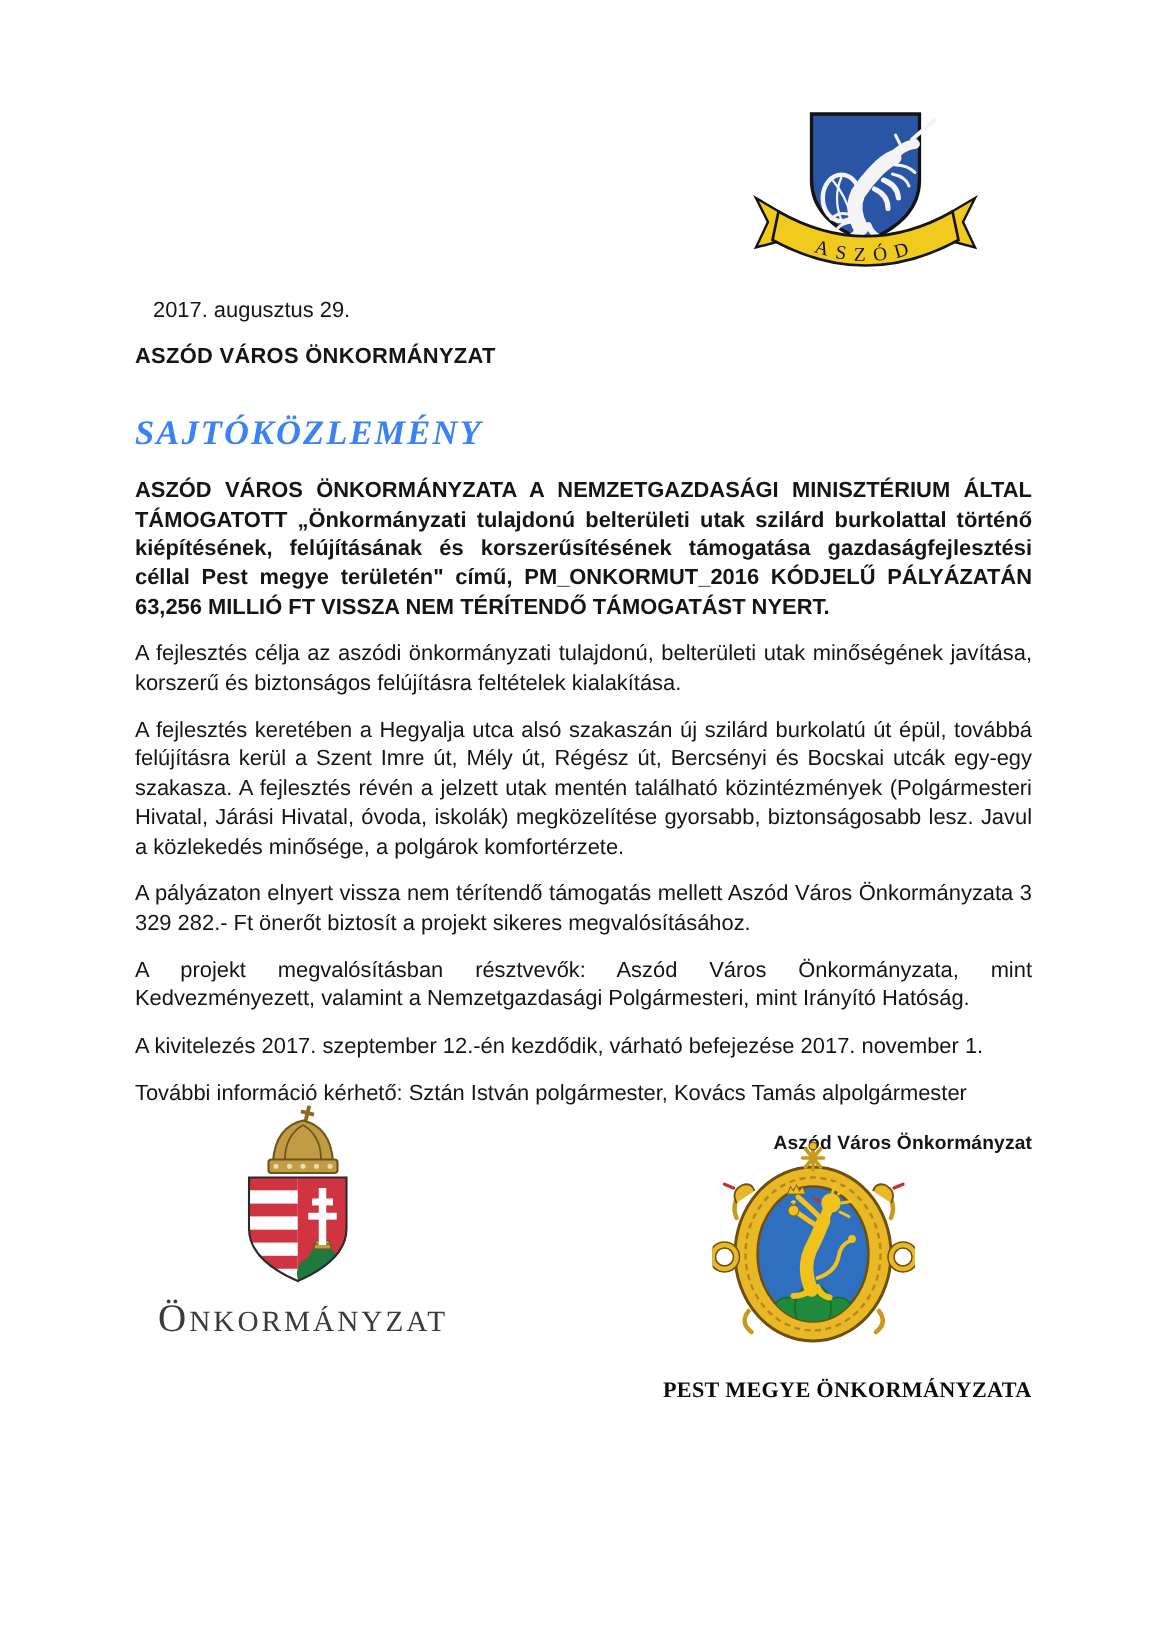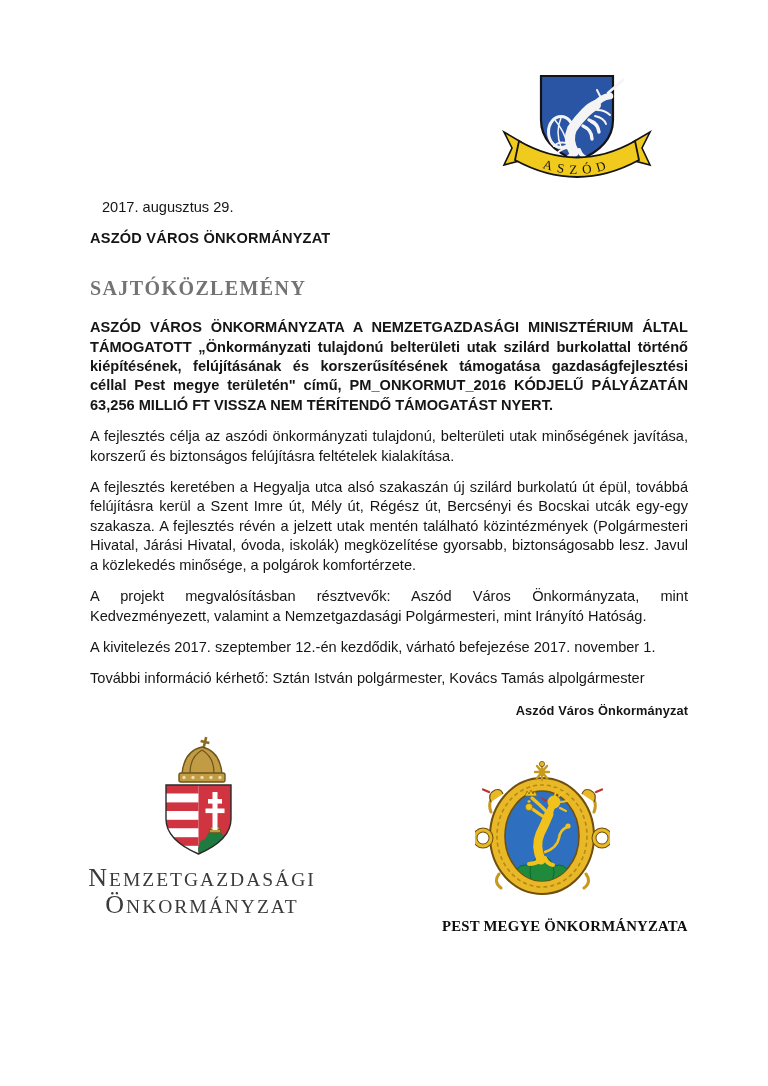--- a/index.html
+++ b/index.html
@@ -8,21 +8,21 @@
     margin:0 auto;overflow:hidden;
     font-family:"Liberation Sans", sans-serif;color:#151515;
   }
   
   .logo-aszod{position:absolute;left:501px;top:68px;}
   .content{position:absolute;left:90px;top:186px;width:598px;font-size:14.6px;line-height:19.4px;}
   .date-line{margin:12px;}
   .org-line{margin:0;font-weight:bold;letter-spacing:.2px;}
   .heading{
     margin:30px 0 0 0;font-family:"Liberation Serif", serif;
-    font-size:20px;font-weight:600;letter-spacing:1.4px;color:#737373;
+    font-size:23px;font-weight:600;letter-spacing:1.4px;color:#3b82f6;font-style:italic;
   }
   .lead{margin:20px 0 0 0;font-weight:bold;text-align:justify;}
   p.body-par{margin:12px 0 0 0;text-align:justify;}
   .signature{margin:12px 0 0 0;text-align:right;font-weight:bold;font-size:12.8px;letter-spacing:.1px;}
   
   .footer-ministry{position:absolute;left:57px;top:733px;width:290px;text-align:center;}
   .ministry-caption{margin-top:2px;}
   .ministry-caption .cap-line{
     font-family:"Liberation Serif", serif;font-size:19.5px;line-height:25px;
     letter-spacing:2px;color:#3a3a3a;white-space:nowrap;
@@ -74,20 +74,21 @@
     </g>
   </svg>
 
   <div class="content">
     <p class="date-line">2017. augusztus 29.</p>
     <p class="org-line">ASZÓD VÁROS ÖNKORMÁNYZAT</p>
     <h1 class="heading">SAJTÓKÖZLEMÉNY</h1>
     <p class="lead">ASZÓD VÁROS ÖNKORMÁNYZATA A NEMZETGAZDASÁGI MINISZTÉRIUM ÁLTAL TÁMOGATOTT „Önkormányzati tulajdonú belterületi utak szilárd burkolattal történő kiépítésének, felújításának és korszerűsítésének támogatása gazdaságfejlesztési céllal Pest megye területén" című, PM_ONKORMUT_2016 KÓDJELŰ PÁLYÁZATÁN 63,256 MILLIÓ FT VISSZA NEM TÉRÍTENDŐ TÁMOGATÁST NYERT.</p>
     <p class="body-par">A fejlesztés célja az aszódi önkormányzati tulajdonú, belterületi utak minőségének javítása, korszerű és biztonságos felújításra feltételek kialakítása.</p>
     <p class="body-par">A fejlesztés keretében a Hegyalja utca alsó szakaszán új szilárd burkolatú út épül, továbbá felújításra kerül a Szent Imre út, Mély út, Régész út, Bercsényi és Bocskai utcák egy-egy szakasza. A fejlesztés révén a jelzett utak mentén található közintézmények (Polgármesteri Hivatal, Járási Hivatal, óvoda, iskolák) megközelítése gyorsabb, biztonságosabb lesz. Javul a közlekedés minősége, a polgárok komfortérzete.</p>
+    <p class="body-par">A pályázaton elnyert vissza nem térítendő támogatás mellett Aszód Város Önkormányzata 3 329 282.- Ft önerőt biztosít a projekt sikeres megvalósításához.</p>
     <p class="body-par">A projekt megvalósításban résztvevők: Aszód Város Önkormányzata, mint Kedvezményezett, valamint a Nemzetgazdasági Polgármesteri, mint Irányító Hatóság.</p>
     <p class="body-par">A kivitelezés 2017. szeptember 12.-én kezdődik, várható befejezése 2017. november 1.</p>
     <p class="body-par">További információ kérhető: Sztán István polgármester, Kovács Tamás alpolgármester</p>
     <div class="signature">Aszód Város Önkormányzat</div>
   </div>
 
   <div class="footer-ministry">
     <svg width="95" height="126" viewBox="0 0 95 126">
       <defs>
         <clipPath id="hshield">
@@ -132,21 +133,20 @@
         </g>
         <g fill="#FFFFFF">
           <rect x="57.5" y="59" width="5" height="38"></rect>
           <rect x="53" y="66" width="14" height="4.6"></rect>
           <rect x="50.5" y="75.5" width="19" height="4.6"></rect>
         </g>
       </g>
       <path d="M11 52 H76 V86 Q76 107 43.5 121 Q11 107 11 86 Z" fill="none" stroke="#2a2a2a" stroke-width="1.4"></path>
     </svg>
     <div class="ministry-caption">
-      <div class="cap-line">NEMZETGAZDASÁGI</div>
       <div class="cap-line">ÖNKORMÁNYZAT</div>
     </div>
   </div>
 
   <div class="footer-pest">
     <svg width="135" height="145" viewBox="0 0 135 145">
       <defs>
         <clipPath id="pest-oval">
             <ellipse cx="67" cy="82" rx="37" ry="45"></ellipse>
           </clipPath>

